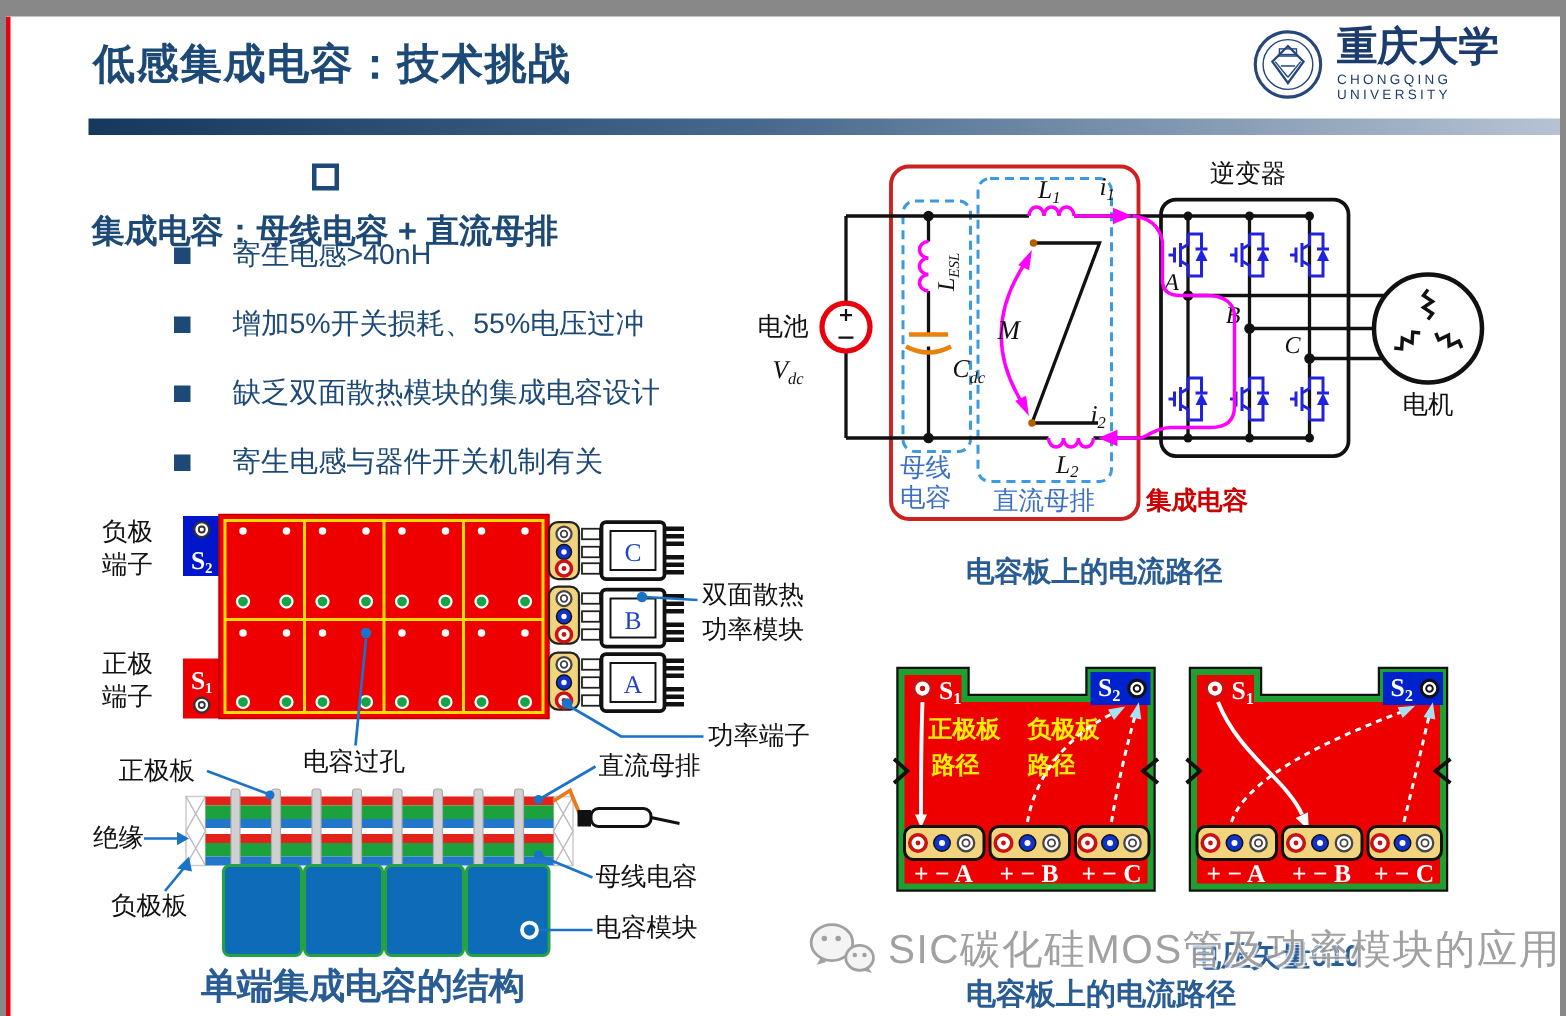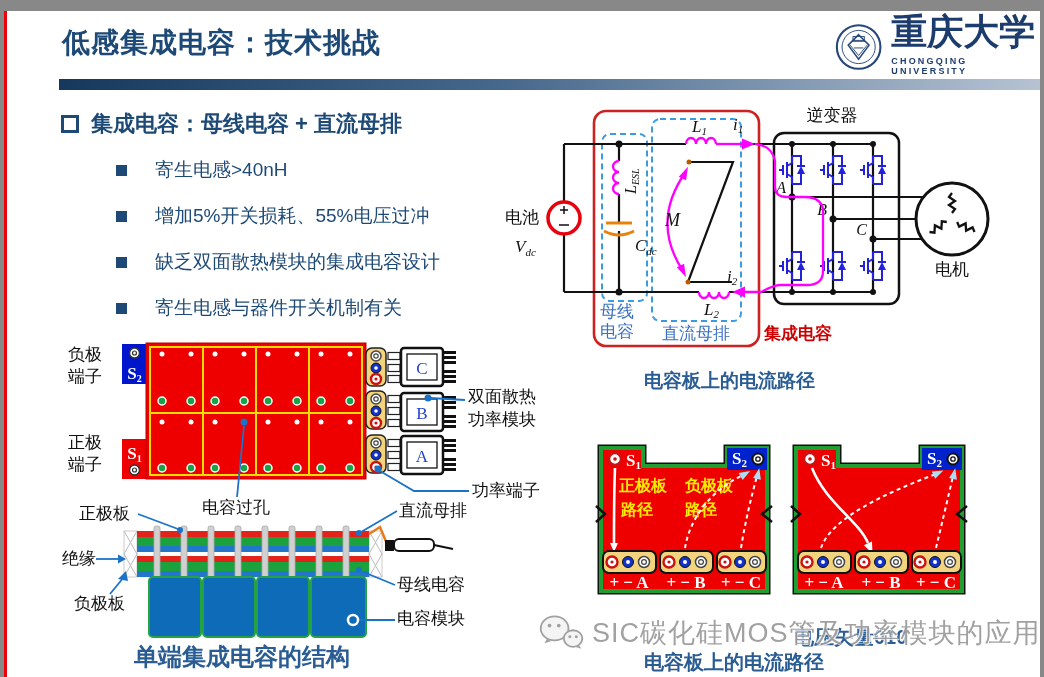--- a/index.html
+++ b/index.html
@@ -4,24 +4,24 @@
 <style>
   html,body{margin:0;padding:0;background:#888;}
   .slide{position:relative;width:1036px;height:677px;background:#fff;
          font-family:"Liberation Sans",sans-serif;overflow:hidden;margin:11px auto;}
   .abs{position:absolute;}
   .edge-bar{left:0;top:0;width:3px;height:677px;background:#e8000d;}
   .title{left:58px;top:13px;font-size:28px;font-weight:bold;color:#1d4976;letter-spacing:1px;}
   .title-rule{left:55px;top:68px;width:985px;height:11px;
               background:linear-gradient(90deg,#16385c 0%,#46688c 45%,#b7c3d3 100%);}
   .logo{left:830px;top:6px;display:flex;align-items:center;gap:8px;color:#1d3c6e;}
-  .logo-cn{font-family:Liberation Mono, monospace;font-size:36px;font-weight:bold;line-height:1;}
-  .logo-en{font-size:9px;letter-spacing:2.2px;margin-top:3px;font-weight:bold;}
+  .logo-cn{font-family:Liberation Sans, sans-serif;font-size:27px;font-weight:bold;line-height:1;}
+  .logo-en{font-size:9px;letter-spacing:2.2px;margin-top:3px;font-weight:normal;}
   .b-head{left:57px;top:98px;font-size:22px;font-weight:bold;color:#1d4976;
-          display:flex;gap:12px;align-items:center;}
+          display:flex;gap:12px;align-items:center;flex-direction:column;}
   .sq-hollow{width:12px;height:12px;border:3px solid #1d4976;display:inline-block;flex:none;}
   .b-item{left:112px;font-size:19px;color:#1d4976;display:flex;gap:28px;align-items:center;}
   .sq-fill{width:11px;height:11px;background:#1d4976;display:inline-block;flex:none;}
   .caption{color:#2a5c94;font-weight:bold;}
   .watermark{left:534px;top:601px;display:flex;align-items:center;gap:6px;opacity:.93;z-index:6;}
   .wm-text{font-size:27px;color:#9a9a9a;letter-spacing:1px;white-space:nowrap;
            text-shadow:1px 1px 1px #fff,-1px -1px 1px #fff;}
   .bottom-rule{left:55px;top:671px;width:985px;height:1px;background:#b5b5b5;}
   
   .wire{stroke:#111;stroke-width:2.2;fill:none;}

